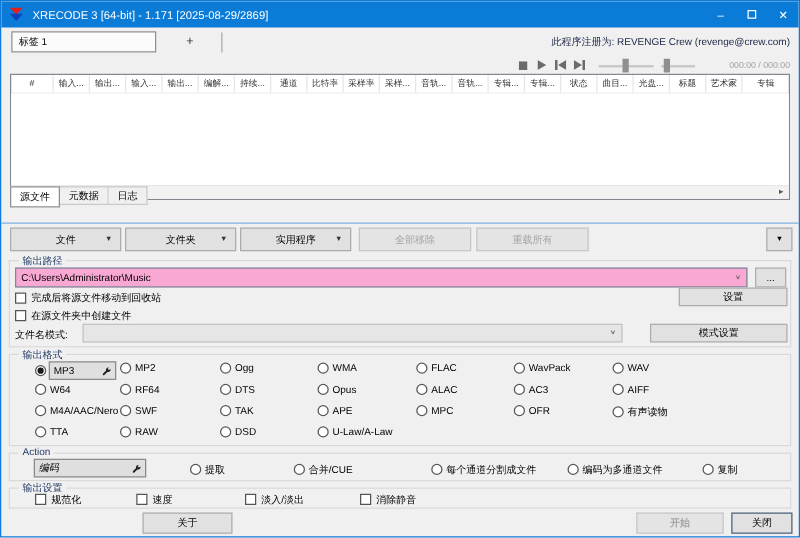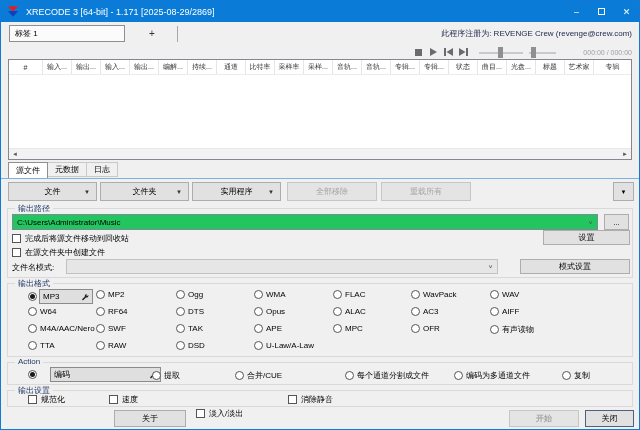--- a/index.html
+++ b/index.html
@@ -42,21 +42,21 @@
   .lv-cell{border-right:1px solid #e6e6e6;display:flex;align-items:center;justify-content:center;
     white-space:nowrap;overflow:hidden;height:100%;}
   .w0{width:34px;} .wc{width:29px;} .wlast{flex:1;border-right:none;}
   .lv-body{flex:1;background:#fff;}
   .lv-hscroll{height:11px;background:#f2f2f2;display:flex;align-items:center;border-top:1px solid #e8e8e8;flex:none;}
   .sb-btn{width:12px;height:10px;display:flex;align-items:center;justify-content:center;
     font-size:6px;color:#555;background:#f2f2f2;}
   .sb-track{flex:1;height:10px;}
 
   
-  .ptabs{position:absolute;top:161px;left:7px;height:18px;display:flex;align-items:flex-start;font-size:8px;}
+  .ptabs{position:absolute;top:148px;left:7px;height:18px;display:flex;align-items:flex-start;font-size:8px;}
   .ptab{height:15px;padding:0 7px;display:flex;align-items:center;background:#f0f0f0;border:1px solid #c9c9c9;border-left:none;}
   .ptab.active{height:17px;background:#ffffff;border:1px solid #8f8f8f;}
   .accent{position:absolute;top:177px;left:0;right:0;height:1px;background:#7fb2e0;}
 
   
   .toolbar{position:absolute;top:181px;left:0;right:0;height:19px;}
   .tbtn{position:absolute;top:0;height:19px;background:#e1e1e1;border:1px solid #adadad;
     font-size:8px;display:flex;align-items:center;justify-content:center;}
   .tbtn .dd{position:absolute;right:6px;font-size:6px;color:#333;line-height:1;}
   .tbtn.disabled{background:#e4e4e4;border-color:#c6c6c6;color:#a5a5a5;}
@@ -65,21 +65,21 @@
   .tb-dd{left:612px;width:21px;justify-content:center;font-size:6px;}
 
   
   .grp{position:absolute;left:6px;right:6px;border:1px solid #d9d9d9;}
   .grp-label{position:absolute;top:-6px;left:7px;background:#f0f0f0;padding:0 3px;font-size:8px;color:#223a66;white-space:nowrap;}
   .g-path{top:207px;height:70px;}
   .g-format{top:282px;height:74px;}
   .g-action{top:361px;height:23px;}
   .g-set{top:389px;height:17px;}
 
-  .combo{position:absolute;background:#22c55e;border:1px solid #7a8a99;font-size:8px;
+  .combo{position:absolute;background:#f9a8d4;border:1px solid #7a8a99;font-size:8px;
     display:flex;align-items:center;padding:0 4px;height:16px;}
   .combo .arrow{margin-left:auto;font-size:7px;color:#555;line-height:1;transform:scaleY(.7);}
   .combo.disabled{background:#e6e6e6;border-color:#c2c2c2;}
   .sq-btn{position:absolute;background:#e1e1e1;border:1px solid #adadad;font-size:8px;
     display:flex;align-items:center;justify-content:center;}
 
   .chk{position:absolute;display:flex;align-items:center;gap:4px;font-size:8px;white-space:nowrap;}
   .chk .box{width:9px;height:9px;border:1px solid #555;background:#fff;flex:none;}
 
   .radio{position:absolute;display:flex;align-items:center;gap:3px;font-size:8px;white-space:nowrap;}
@@ -357,21 +357,21 @@
         <i class="rb"></i>
         <em style="font-style:normal">U-Law/A-Law</em>
       </span>
   </div>
 
   <div class="grp g-action">
     <span class="grp-label">Action</span>
     <span class="radio" style="left:20px;top:7px;">
         <i class="rb on"></i>
       </span>
-    <span class="selbox" style="left:42px;top:4px;width:111px;">
+    <span class="selbox" style="left:19px;top:4px;width:90px;font-style:italic;">
       <span>编码</span>
       <span class="wrench">
         <svg width="8" height="8" viewBox="0 0 16 16">
             <path fill="#222" d="M14.8 4.2c.3 1.6-.2 3.2-1.4 4.1-1 .8-2.3 1-3.5.7l-5 5c-.6.6-1.6.6-2.2 0-.6-.6-.6-1.6 0-2.2l5-5c-.3-1.2-.1-2.5.7-3.5C9.3 2.1 10.9 1.6 12.5 1.9L10.3 4.1l1.9 1.9 2.6-1.8z"></path>
           </svg>
       </span>
     </span>
     <span class="radio" style="left:144px;top:7px;">
         <i class="rb"></i>
         <em style="font-style:normal">提取</em>
@@ -397,21 +397,21 @@
   <div class="grp g-set">
     <span class="grp-label">输出设置</span>
     <label class="chk" style="left:20px;top:3px;">
       <span class="box"></span>
       <span>规范化</span>
     </label>
     <label class="chk" style="left:101px;top:3px;">
       <span class="box"></span>
       <span>速度</span>
     </label>
-    <label class="chk" style="left:188px;top:17px;">
+    <label class="chk" style="left:188px;top:3px;">
       <span class="box"></span>
       <span>淡入/淡出</span>
     </label>
     <label class="chk" style="left:280px;top:3px;">
       <span class="box"></span>
       <span>消除静音</span>
     </label>
   </div>
 
   <div class="bbar">

